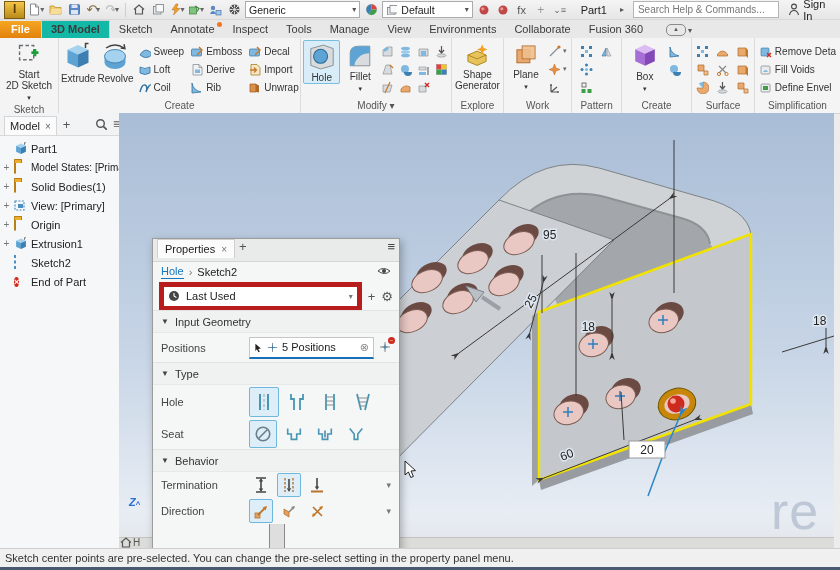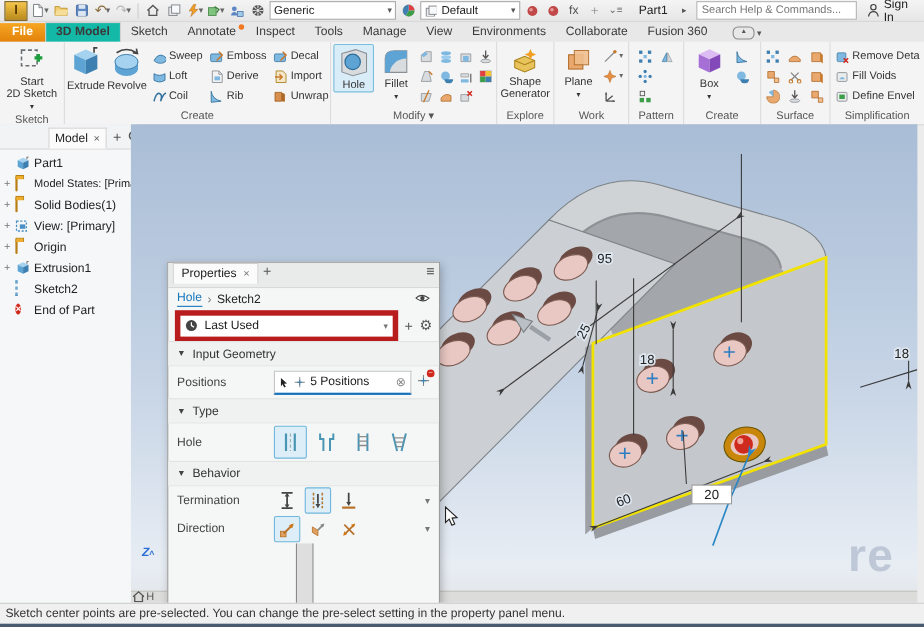--- a/index.html
+++ b/index.html
@@ -43,37 +43,37 @@
   .si{width:13px;height:13px;flex:none;}
   .icongrid{display:grid;grid-template-rows:repeat(3,18px);grid-auto-flow:row;column-gap:3px;margin-top:2px;align-items:center;justify-items:center;}
   .wfcol{display:grid;grid-template-rows:repeat(3,18px);margin-top:2px;}
   .wfrow{display:flex;align-items:center;gap:2px;}
 
   
   .main{position:absolute;left:0;top:113px;width:840px;height:435px;}
   
   .browser{position:absolute;left:0;top:0;width:125px;height:435px;background:#f6f7f8;border-right:1px solid #c9cdd1;box-sizing:border-box;}
   .bheader{height:22px;display:flex;align-items:center;border-bottom:1px solid #d9d9d9;background:#f2f3f4;padding:0 4px;gap:6px;}
-  .btab{display:flex;align-items:center;gap:5px;font-size:11px;color:#222;background:#fbfbfc;border:1px solid #d5d5d5;border-bottom:none;height:18px;padding:0 5px;margin-top:3px;margin-left:40px;}
+  .btab{display:flex;align-items:center;gap:5px;font-size:11px;color:#222;background:#fbfbfc;border:1px solid #d5d5d5;border-bottom:none;height:18px;padding:0 5px;margin-top:3px;}
   .bx{color:#666;font-size:10px;}
   .bplus{color:#555;font-size:13px;}
   .bhicons{margin-left:auto;display:flex;gap:6px;color:#555;align-items:center;}
   .tree{padding:3px 0 0 2px;}
   .trow{display:flex;align-items:center;height:19px;gap:3px;font-size:11px;color:#222;white-space:nowrap;}
   .texp{width:9px;text-align:center;color:#777;font-size:10px;flex:none;}
   .ticon{width:14px;height:13px;flex:none;position:relative;}
   .folder{width:13px;height:10px;background:linear-gradient(#ffd978,#eead2b);border:1px solid #b87f14;border-radius:1px;margin-top:2px;}
   .folder:before{content:"";position:absolute;top:-2px;left:0;width:6px;height:3px;background:#eead2b;border:1px solid #b87f14;border-bottom:none;border-radius:1px 1px 0 0;}
   .sketchic{width:11px;height:11px;border:1.5px dashed #4a90c4;margin-top:1px;}
   .endpart{width:12px;height:12px;border-radius:50%;background:#d02a1e;color:#fff;font-size:9px;font-weight:bold;text-align:center;line-height:12px;margin-top:1px;}
 
   
   .viewport{position:absolute;left:119px;top:0;width:715px;height:435px;background:linear-gradient(#a9bdd6,#c7d5e6 55%,#e8edf4 92%,#e2e6ea);overflow:hidden;}
   .scene{position:absolute;left:0;top:0;}
-  .watermark{position:absolute;left:652px;top:368px;font-size:42px;font-weight:bold;color:#b4bfd0;opacity:.8;letter-spacing:1px;}
+  .watermark{position:absolute;left:652px;top:368px;font-size:52px;font-weight:normal;color:#b4bfd0;opacity:.8;letter-spacing:1px;}
   .groundstrip{position:absolute;left:0;top:424px;width:715px;height:11px;background:#dcdcda;border-top:1px solid #c3c3c1;}
   .homecue{position:absolute;left:1px;top:423px;display:flex;align-items:center;gap:2px;color:#555;font-size:10px;}
   .zaxis{position:absolute;left:10px;top:383px;color:#2a6fd4;font-weight:bold;font-size:11px;font-style:italic;}
 
   
   .ppanel{position:absolute;left:152px;top:125px;width:248px;height:425px;background:#f5f6f6;border:1px solid #9c9c9c;box-sizing:border-box;box-shadow:2px 3px 8px rgba(0,0,0,.28);display:flex;flex-direction:column;}
   .ptabs{height:22px;background:#e9eaea;display:flex;padding:0 4px;gap:4px;border-bottom:1px solid #d6d6d6;flex:none;}
   .ptab{display:flex;align-items:center;gap:6px;background:#fbfbfb;border:1px solid #cfcfcf;border-bottom:none;height:18px;padding:0 7px;font-size:11px;color:#222;}
   .ptab .px{color:#777;font-size:10px;}
   .pplus{color:#555;font-size:13px;margin-bottom:2px;}
@@ -1039,20 +1039,45 @@
             </svg>
         </span>
         <span class="typebtn">
           <svg width="20" height="20" viewBox="0 0 20 20">
               <path d="M4 2l4 16M16 2l-4 16" stroke="#4896b4" stroke-width="1.8" fill="none"></path>
               <path d="M5 6h10M6 10h8M7 14h6" stroke="#8c8c8c" stroke-width="1.2"></path>
             </svg>
         </span>
       </div>
 
+      <div class="prow" style="height:30px">
+        <span class="plabel">Seat</span>
+        <span class="typebtn sel" style="width:26px;height:26px">
+          <svg width="18" height="18" viewBox="0 0 20 20">
+              <circle cx="10" cy="10" r="7.5" fill="none" stroke="#6a7f8c" stroke-width="1.8"></circle>
+              <path d="M5 15 15 5" stroke="#6a7f8c" stroke-width="1.8"></path>
+            </svg>
+        </span>
+        <span class="typebtn" style="width:26px;height:26px">
+          <svg width="18" height="18" viewBox="0 0 20 20">
+              <path d="M3 4v6h4v6h6v-6h4V4" stroke="#4896b4" stroke-width="1.8" fill="none"></path>
+            </svg>
+        </span>
+        <span class="typebtn" style="width:26px;height:26px">
+          <svg width="18" height="18" viewBox="0 0 20 20">
+              <path d="M3 4v6h4v6h6v-6h4V4" stroke="#4896b4" stroke-width="1.8" fill="none"></path>
+              <path d="M10 6v8" stroke="#2b6e8c" stroke-width="1.4"></path>
+            </svg>
+        </span>
+        <span class="typebtn" style="width:26px;height:26px">
+          <svg width="18" height="18" viewBox="0 0 20 20">
+              <path d="M3 4l5 6v6h4v-6l5-6" stroke="#4896b4" stroke-width="1.8" fill="none"></path>
+            </svg>
+        </span>
+      </div>
 
       <div class="psec">
           <span class="tri">▼</span>
           <span>Behavior</span>
         </div>
 
       <div class="prow" style="height:26px">
         <span class="plabel">Termination</span>
         <span class="minibtn">
           <svg width="14" height="16" viewBox="0 0 14 16">

